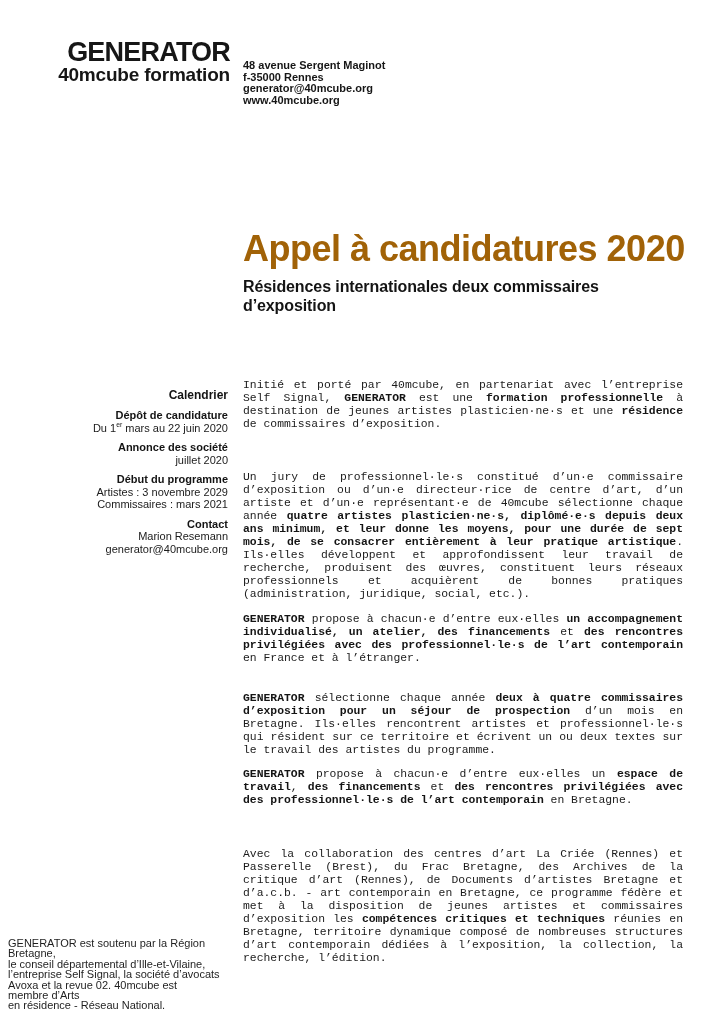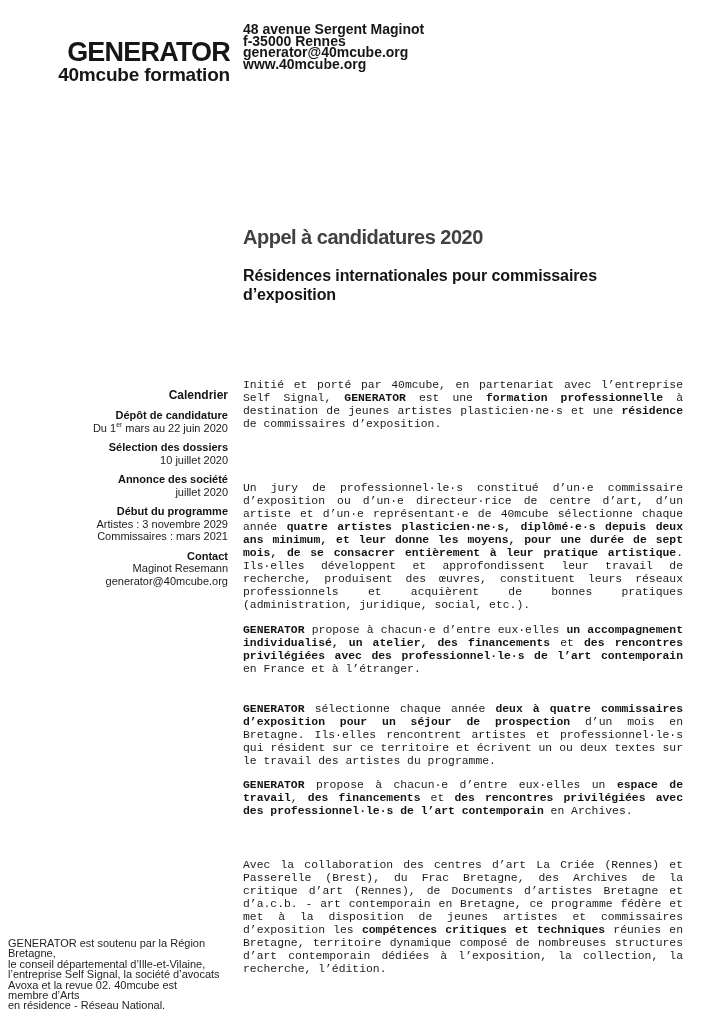--- a/index.html
+++ b/index.html
@@ -22,31 +22,31 @@
   }
   .logo-main {
     font-size: 27px; font-weight: bold; letter-spacing: -0.8px;
     line-height: 28px; white-space: nowrap;
   }
   .logo-sub {
     font-size: 19px; font-weight: bold; letter-spacing: -0.2px;
     line-height: 18px; white-space: nowrap;
   }
   .address {
-    position: absolute; left: 243px; top: 24px;
-    font-size: 14px; font-weight: bold; line-height: 11.6px;
+    position: absolute; left: 243px; top: 60px;
+    font-size: 11px; font-weight: bold; line-height: 11.6px;
     color: #161616;
   }
 
   
   .title-block { position: absolute; left: 243px; top: 222px; width: 448px; }
   .title-block h1 {
-    margin: 0 0 13px 0;
-    font-size: 20px; font-weight: bold; letter-spacing: -0.5px;
-    line-height: 31px; color: #404040; white-space: nowrap;
+    margin: 11px 0 13px 0;
+    font-size: 36px; font-weight: bold; letter-spacing: -0.5px;
+    line-height: 31px; color: #a16207; white-space: nowrap;
   }
   .subtitle {
     margin: 0 0 4px 0;
     font-size: 16px; font-weight: bold; letter-spacing: -0.1px;
     line-height: 19px; color: #141414;
   }
   .subtitle.nowrap { white-space: nowrap; }
 
   
   .sidebar {
@@ -59,21 +59,21 @@
   .cal-group .g-title { font-weight: bold; color: #141414; }
   .cal-group.contact-group { }
 
   
   .body-col {
     position: absolute; left: 243px; top: 379px; width: 440px;
     font-size: 11.4px; line-height: 13px; text-align: justify;
     color: #1b1b1b;
   }
   .body-col p { margin: 0; font-family: Liberation Mono, monospace; }
-  .body-col p.p2 { margin-top: 51px; }
+  .body-col p.p2 { margin-top: 40px; }
   .body-col p.p3 { margin-top: 12px; }
   .body-col p.p4 { margin-top: 27px; }
   .body-col p.p5 { margin-top: 11px; }
   .body-col p.p6 { margin-top: 41px; }
   .body-col b { color: #141414; }
 
   
   .footer {
     position: absolute; left: 8px; top: 938px; width: 212px;
     text-align: left; font-size: 11px; line-height: 10.4px;
@@ -93,60 +93,56 @@
     <div class="address">
       <div>48 avenue Sergent Maginot</div>
       <div>f-35000 Rennes</div>
       <div>generator@40mcube.org</div>
       <div>www.40mcube.org</div>
     </div>
   </header>
 
   <section class="title-block">
     <h1>Appel à candidatures 2020</h1>
-    <p class="subtitle">Résidences internationales pour commissaires d’exposition</p>
+    <p class="subtitle">Résidences internationales deux commissaires d’exposition</p>
   </section>
 
   <aside class="sidebar">
     <h2>Calendrier</h2>
 
     <div class="cal-group">
       <div class="g-title">Dépôt de candidature</div>
       <div class="g-line"><span>Du 1</span><span><sup>er</sup></span><span> mars au 22 juin 2020</span></div>
     </div>
 
-    <div class="cal-group">
-      <div class="g-title">Sélection des dossiers</div>
-      <div class="g-line">10 juillet 2020</div>
-    </div>
 
     <div class="cal-group">
       <div class="g-title">Annonce des société</div>
       <div class="g-line">juillet 2020</div>
     </div>
 
     <div class="cal-group">
       <div class="g-title">Début du programme</div>
       <div class="g-line">Artistes : 3 novembre 2029</div>
       <div class="g-line">Commissaires : mars 2021</div>
     </div>
 
     <div class="cal-group contact-group">
       <div class="g-title">Contact</div>
-      <div class="g-line">Maginot Resemann</div>
+      <div class="g-line">Marion Resemann</div>
       <div class="g-line">generator@40mcube.org</div>
     </div>
   </aside>
 
   <main class="body-col">
     <p class="p1"><span>Initié et porté par 40mcube, en partenariat avec l’entreprise Self Signal, </span><b>GENERATOR</b><span> est une </span><b>formation professionnelle</b><span> à destination de jeunes artistes plasticien·ne·s et une </span><b>résidence</b><span> de commissaires d’exposition.</span></p>
     <p class="p2"><span>Un jury de professionnel·le·s constitué d’un·e commissaire d’exposition ou d’un·e directeur·rice de centre d’art, d’un artiste et d’un·e représentant·e de 40mcube sélectionne chaque année </span><b>quatre artistes plasticien·ne·s, diplômé·e·s depuis deux ans minimum, et leur donne les moyens, pour une durée de sept mois, de se consacrer entièrement à leur pratique artistique</b><span>. Ils·elles développent et approfondissent leur travail de recherche, produisent des œuvres, constituent leurs réseaux professionnels et acquièrent de bonnes pratiques (administration, juridique, social, etc.).</span></p>
     <p class="p3"><b>GENERATOR</b><span> propose à chacun·e d’entre eux·elles </span><b>un accompagnement individualisé, un atelier, des financements</b><span> et </span><b>des rencontres privilégiées avec des professionnel·le·s de l’art contemporain</b><span> en France et à l’étranger.</span></p>
     <p class="p4"><b>GENERATOR</b><span> sélectionne chaque année </span><b>deux à quatre commissaires d’exposition pour un séjour de prospection</b><span> d’un mois en Bretagne. Ils·elles rencontrent artistes et professionnel·le·s qui résident sur ce territoire et écrivent un ou deux textes sur le travail des artistes du programme.</span></p>
-    <p class="p5"><b>GENERATOR</b><span> propose à chacun·e d’entre eux·elles un </span><b>espace de travail</b><span>, </span><b>des financements</b><span> et </span><b>des rencontres privilégiées avec des professionnel·le·s de l’art contemporain</b><span> en Archives.</span></p>
+    <p class="p5"><b>GENERATOR</b><span> propose à chacun·e d’entre eux·elles un </span><b>espace de travail</b><span>, </span><b>des financements</b><span> et </span><b>des rencontres privilégiées avec des professionnel·le·s de l’art contemporain</b><span> en Bretagne.</span></p>
     <p class="p6"><span>Avec la collaboration des centres d’art La Criée (Rennes) et Passerelle (Brest), du Frac Bretagne, des Archives de la critique d’art (Rennes), de Documents d’artistes Bretagne et d’a.c.b. - art contemporain en Bretagne, ce programme fédère et met à la disposition de jeunes artistes et commissaires d’exposition les </span><b>compétences critiques et techniques</b><span> réunies en Bretagne, territoire dynamique composé de nombreuses structures d’art contemporain dédiées à l’exposition, la collection, la recherche, l’édition.</span></p>
   </main>
 
   <footer class="footer">
     <div>GENERATOR est soutenu par la Région Bretagne,</div>
     <div>le conseil départemental d’Ille-et-Vilaine,</div>
     <div>l’entreprise Self Signal, la société d’avocats</div>
     <div>Avoxa et la revue 02. 40mcube est membre d’Arts</div>
     <div>en résidence - Réseau National.</div>
   </footer>

